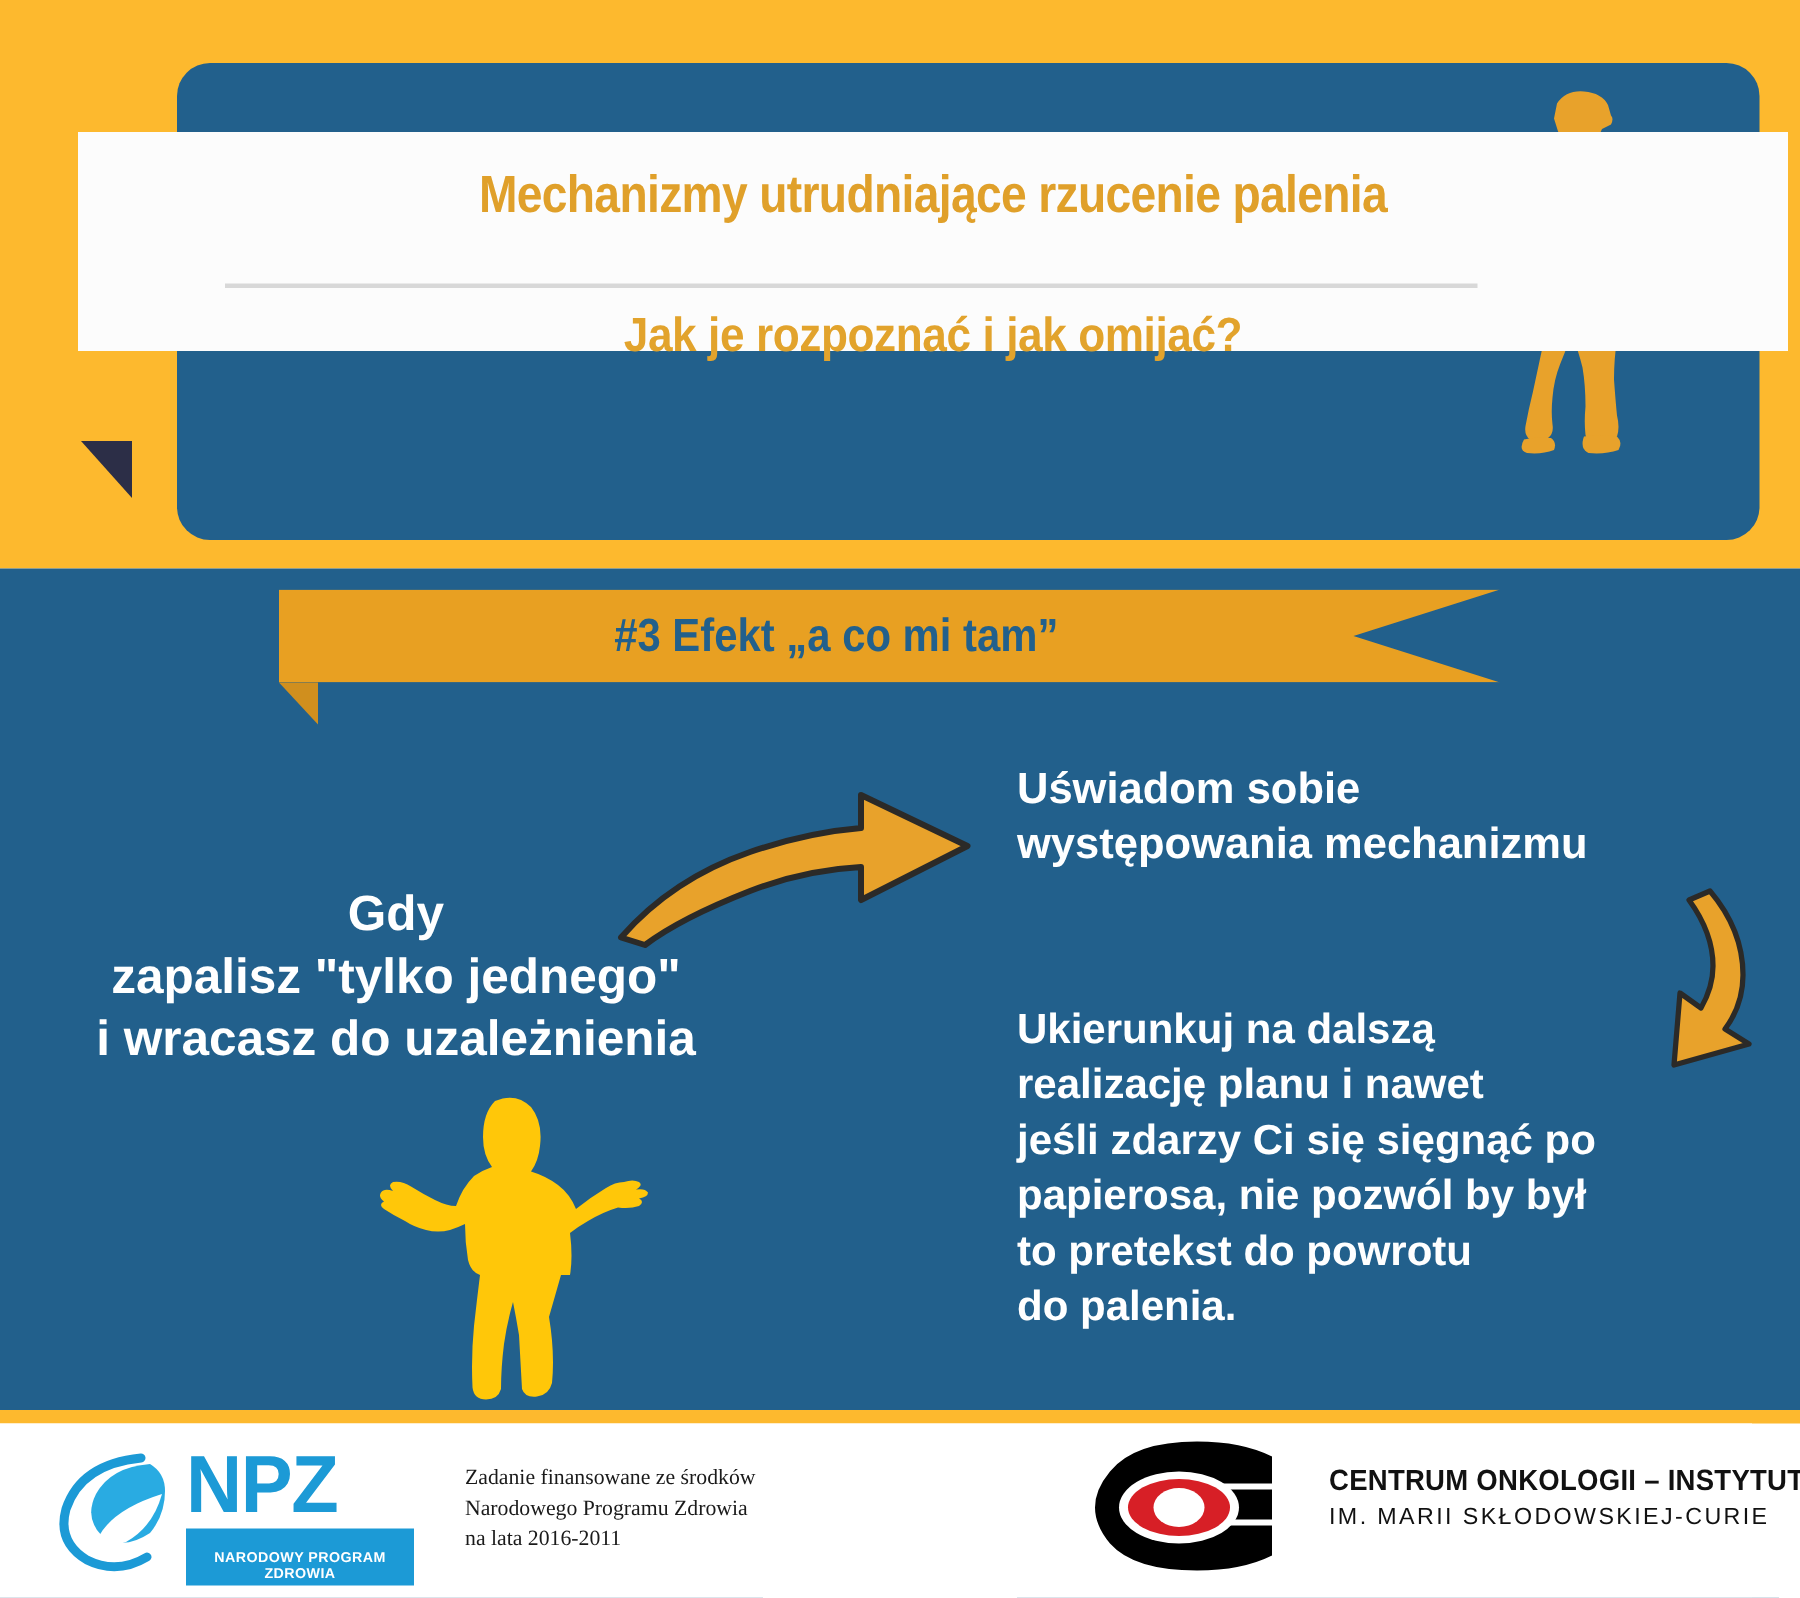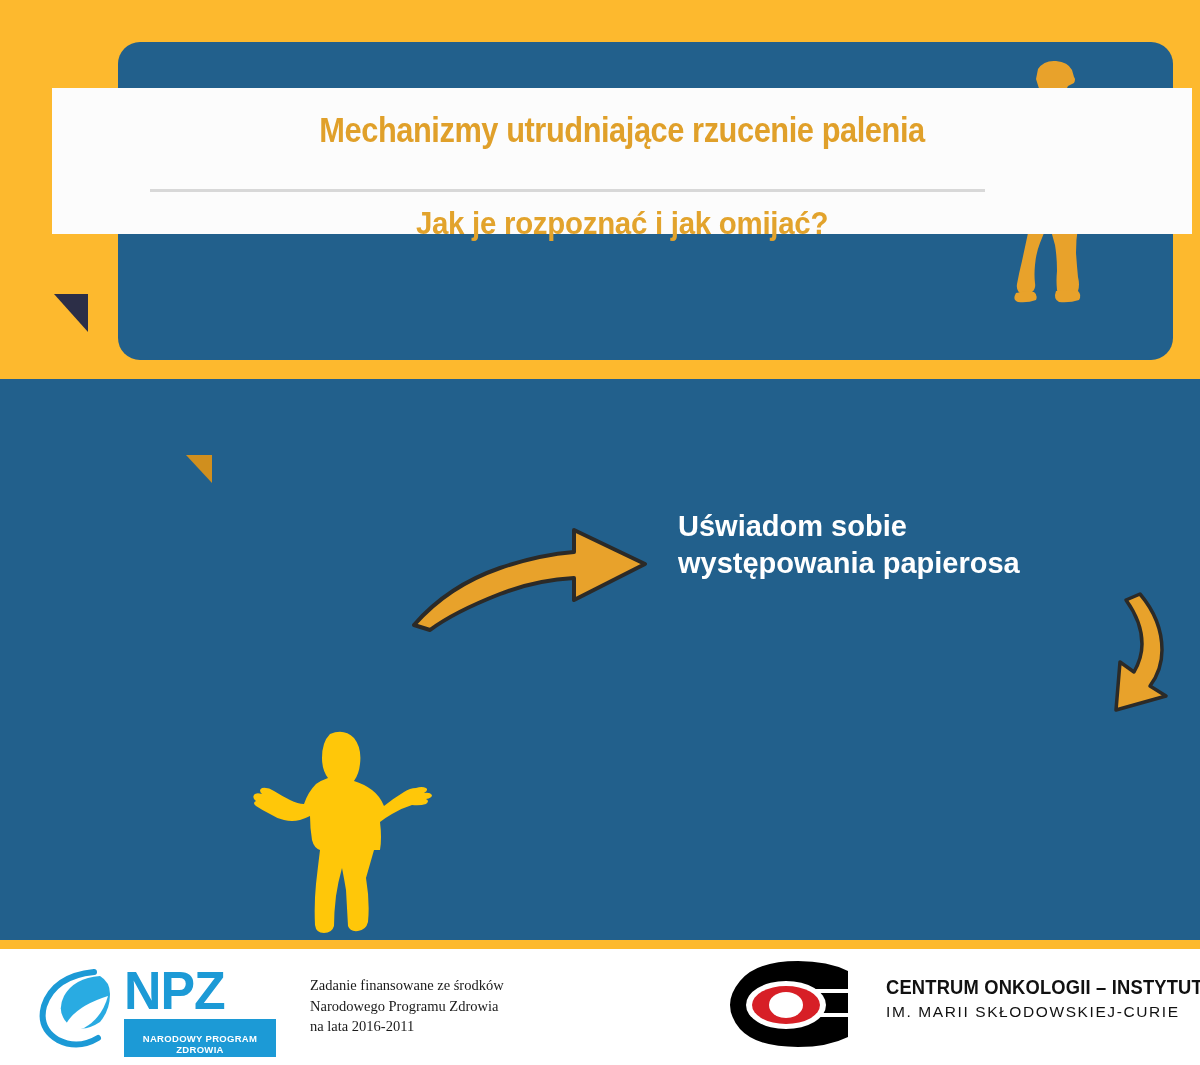--- a/index.html
+++ b/index.html
@@ -290,39 +290,51 @@
 
   <div class="white-card">
     <div class="title-main">Mechanizmy utrudniające rzucenie palenia</div>
     <div class="title-rule"></div>
     <div class="title-sub">Jak je rozpoznać i jak omijać?</div>
   </div>
 
   <div class="body-blue"></div>
 
   <div class="ribbon-fold"></div>
-
+  <div class="ribbon">
+    <span class="ribbon-label">#3  Efekt „a co mi tam”</span>
+  </div>
+
+  <div class="txt left-text">Gdy
+zapalisz "tylko jednego"
+i wracasz do uzależnienia</div>
 
   <div class="arrow-curved">
     <svg viewBox="0 0 250 120" width="250" height="120" xmlns="http://www.w3.org/2000/svg">
       <path fill="#E8A22B" stroke="#2B2A28" stroke-width="4" stroke-linejoin="round" d="M6 113 Q40 74 92 56 Q130 43 166 40 L166 18 L237 52 L166 88 L166 66
            Q128 68 92 82 Q46 100 22 118 Z"></path>
     </svg>
   </div>
 
   <div class="txt right-text-1">Uświadom sobie
-występowania papierosa</div>
+występowania mechanizmu</div>
 
   <div class="arrow-down">
     <svg viewBox="0 0 100 130" width="100" height="130" xmlns="http://www.w3.org/2000/svg">
       <path fill="#E8A22B" stroke="#2B2A28" stroke-width="3.5" stroke-linejoin="round" d="M44 8 Q66 34 66 64 Q66 84 54 100 L70 110 L20 124 L24 76 L38 86
            Q46 72 46 58 Q46 36 30 14 Z"></path>
     </svg>
   </div>
 
+  <div class="txt right-text-2">Ukierunkuj na dalszą
+realizację planu i nawet
+jeśli zdarzy Ci się sięgnąć po
+papierosa, nie pozwól by był
+to pretekst do powrotu
+do palenia.</div>
 
   <div class="woman-figure">
     <svg viewBox="0 0 180 214" width="180" height="214" xmlns="http://www.w3.org/2000/svg">
       <g fill="#FFC709">
         <path d="M78 8 Q92 2 102 12 Q110 22 108 38 Q107 48 102 55
           Q112 58 120 64 Q128 70 132 80 Q142 72 152 66 Q158 62 164 62
           Q170 60 174 62 Q177 64 172 67 Q178 66 180 69 Q180 72 174 73
           Q178 75 174 78 Q168 80 160 79 Q150 82 140 88 Q133 92 128 96
           Q130 112 128 124 L122 124 Q118 138 114 152 Q118 176 116 196
           Q114 204 106 205 Q98 206 96 200 Q95 182 94 164 Q92 152 90 142

